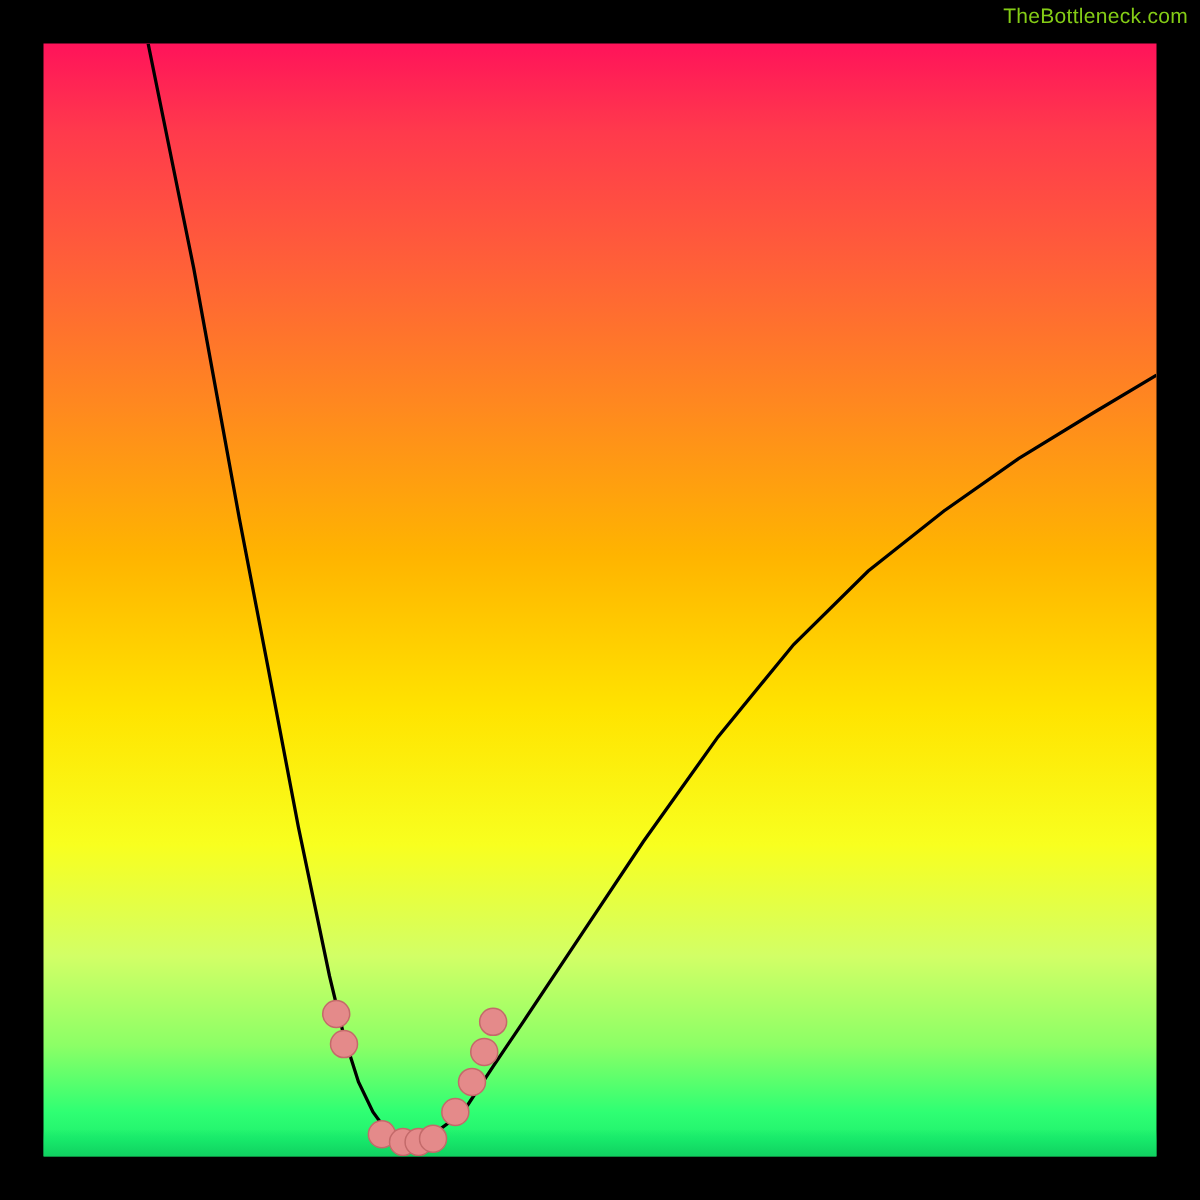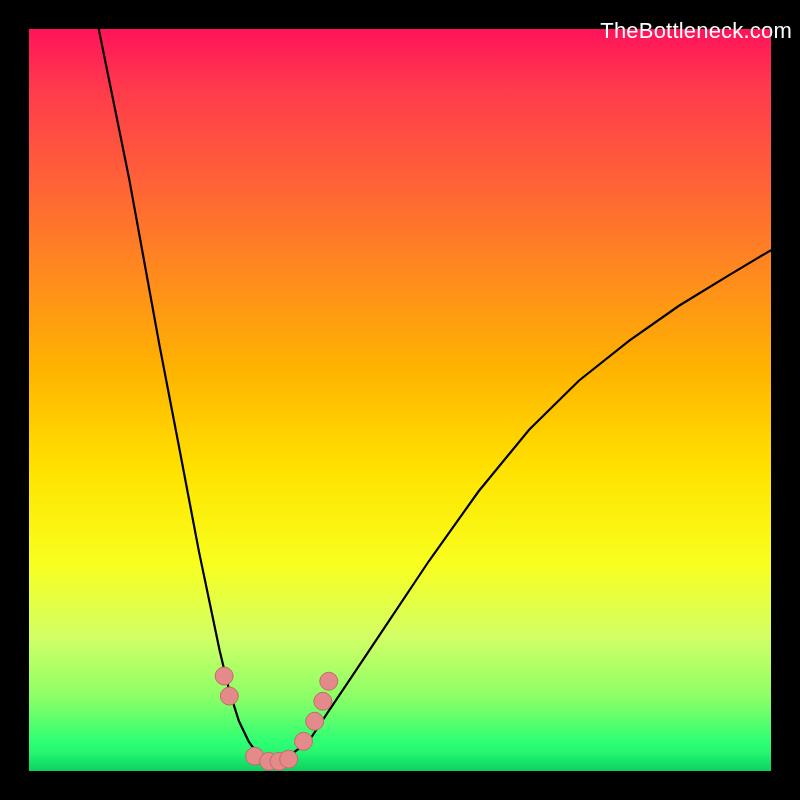--- a/index.html
+++ b/index.html
@@ -14,26 +14,25 @@
   .frame {
     position: relative;
     width: 800px;
     height: 800px;
     background: #000000;
   }
   .watermark {
     position: absolute;
     top: 2px;
     right: 8px;
-    color: #ffffff;
-    font-size: 22px;
+    color: #84cc16;
+    font-size: 14px;
     font-weight: 500;
     letter-spacing: 0.2px;
     z-index: 10;
-    margin-top: 16px;
   }
   .plot-area {
     position: absolute;
     left: 29px;
     top: 29px;
     width: 742px;
     height: 742px;
     
     background: linear-gradient(
       to bottom,

